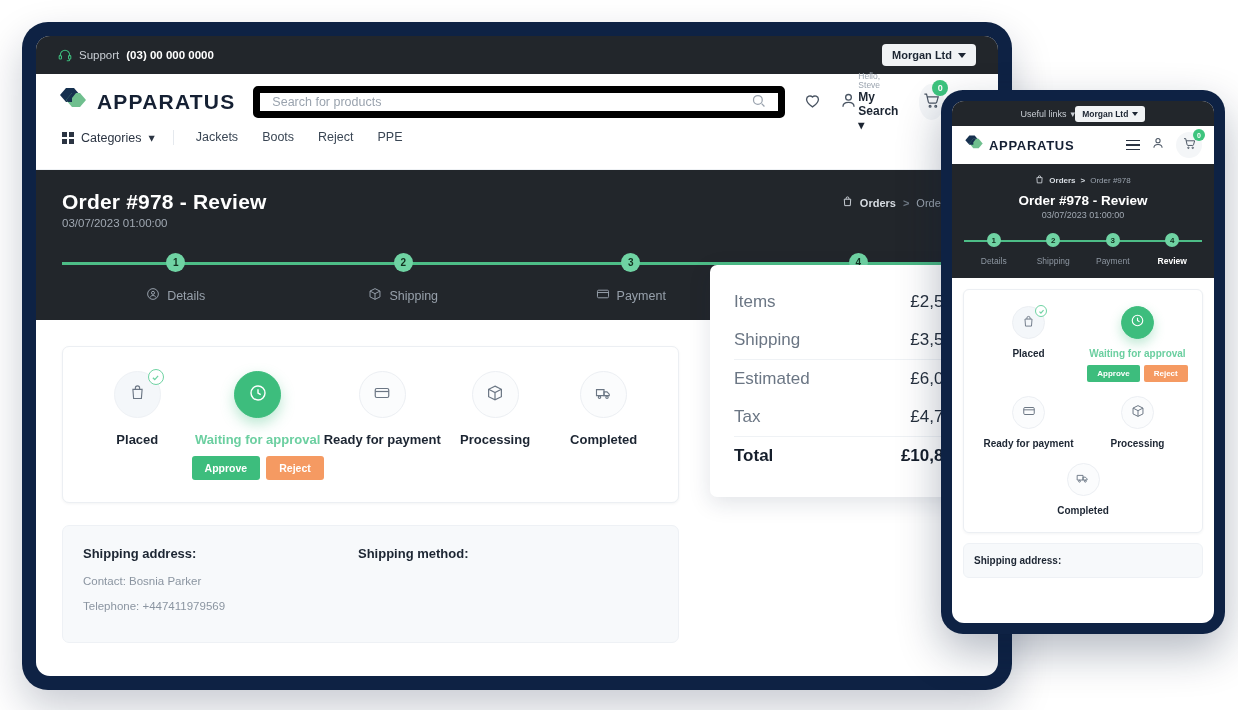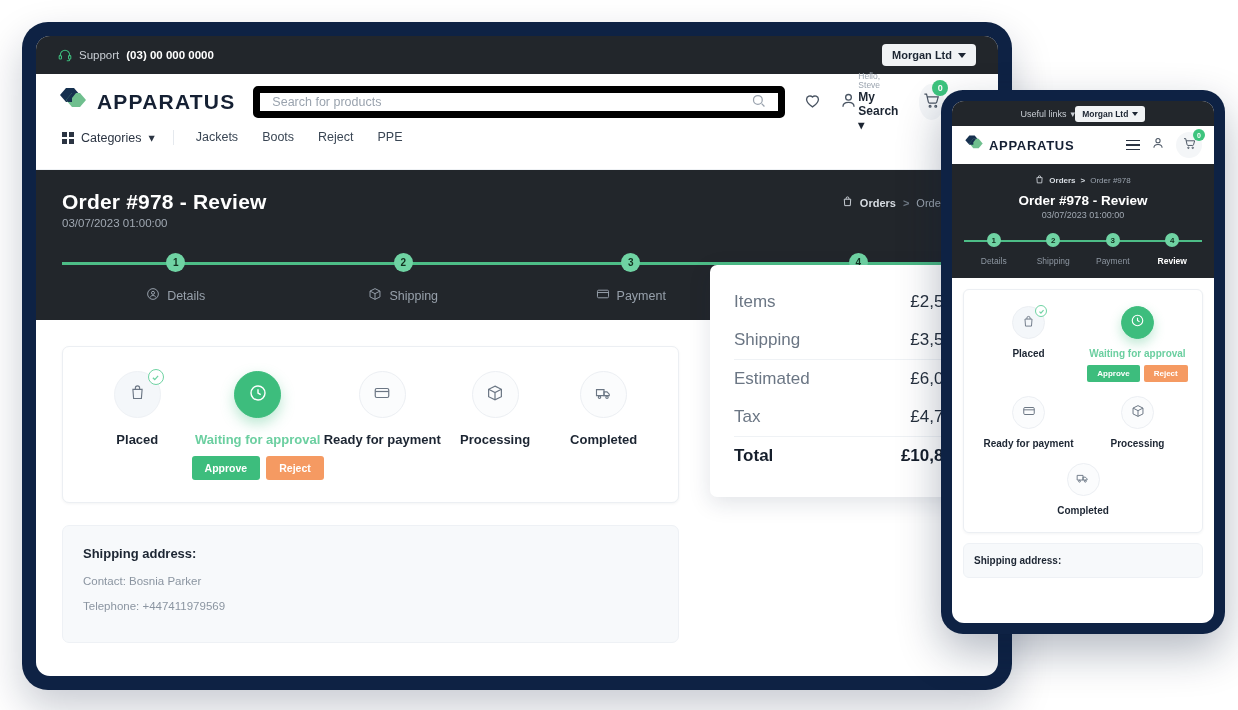--- a/index.html
+++ b/index.html
@@ -486,20 +486,21 @@
         </div>
 
         <div class="addr-panel">
           <div class="addr-col">
             <div class="addr-h">Shipping address:</div>
             <div class="addr-line">Contact: Bosnia Parker</div>
             <div class="addr-line">Telephone: +447411979569</div>
 
           </div>
           <div class="addr-col right">
+            <div class="addr-h">Shipping method:</div>
 
           </div>
         </div>
 
       </div>
     </div>
   </div>
 
   <div class="totals-panel">
     <div class="tot-row">

